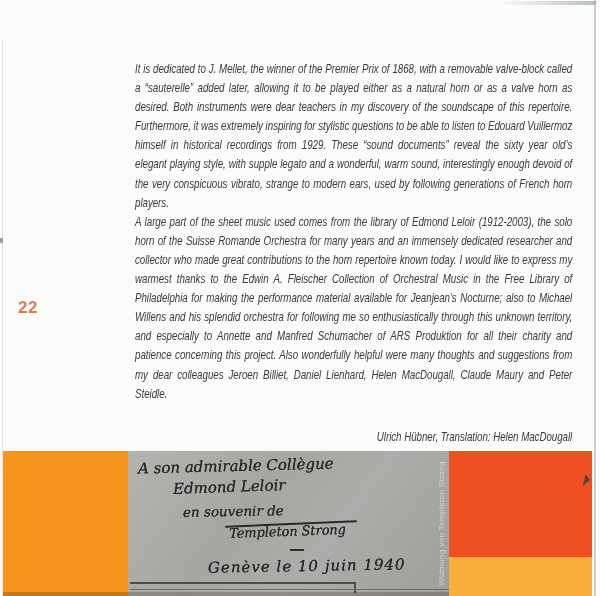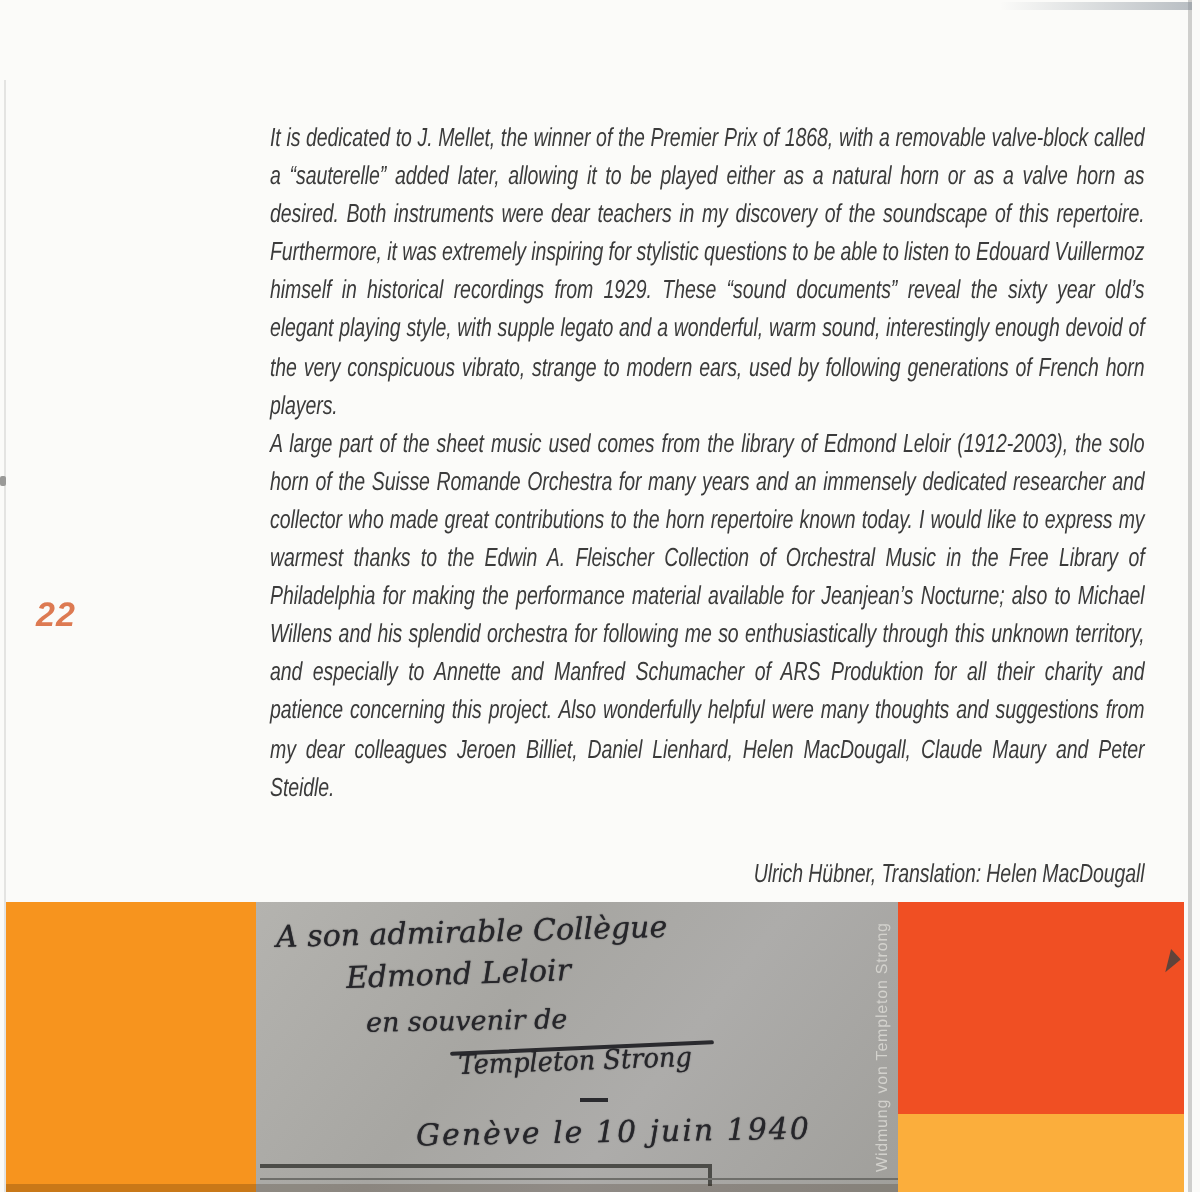--- a/index.html
+++ b/index.html
@@ -18,21 +18,20 @@
     background:linear-gradient(to right,rgba(160,172,182,0),rgba(130,140,150,.55));}
   .scan-mark{position:absolute;left:584px;top:475px;width:0;height:0;
     border-left:6px solid #45413e;border-top:4px solid transparent;border-bottom:8px solid transparent;
     transform:rotate(14deg);opacity:.85;}
 
   
   .page-number{
     position:absolute;left:18px;top:298px;
     font-size:17px;font-weight:bold;letter-spacing:.5px;
     color:var(--page_number,#dd7a52);
-    font-style:italic;
   }
 
   
   .body-text{
     position:absolute;left:135px;top:59px;width:583px;
     transform:scaleX(.75);transform-origin:0 0;
     font-style:italic;font-size:13px;line-height:19.1px;letter-spacing:-.05px;
     color:var(--text,#3b3b3b);text-align:justify;
   }
   .body-text p{margin:0;}

